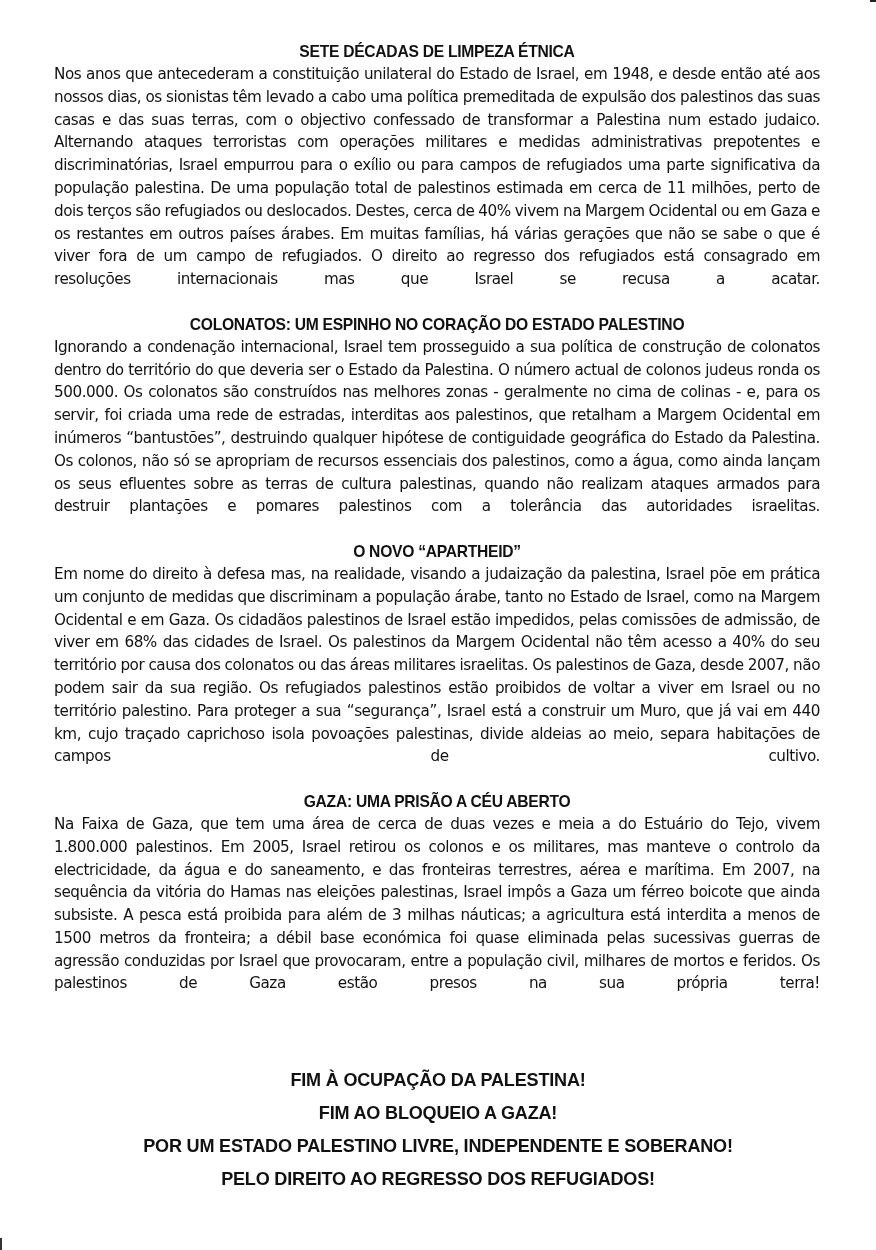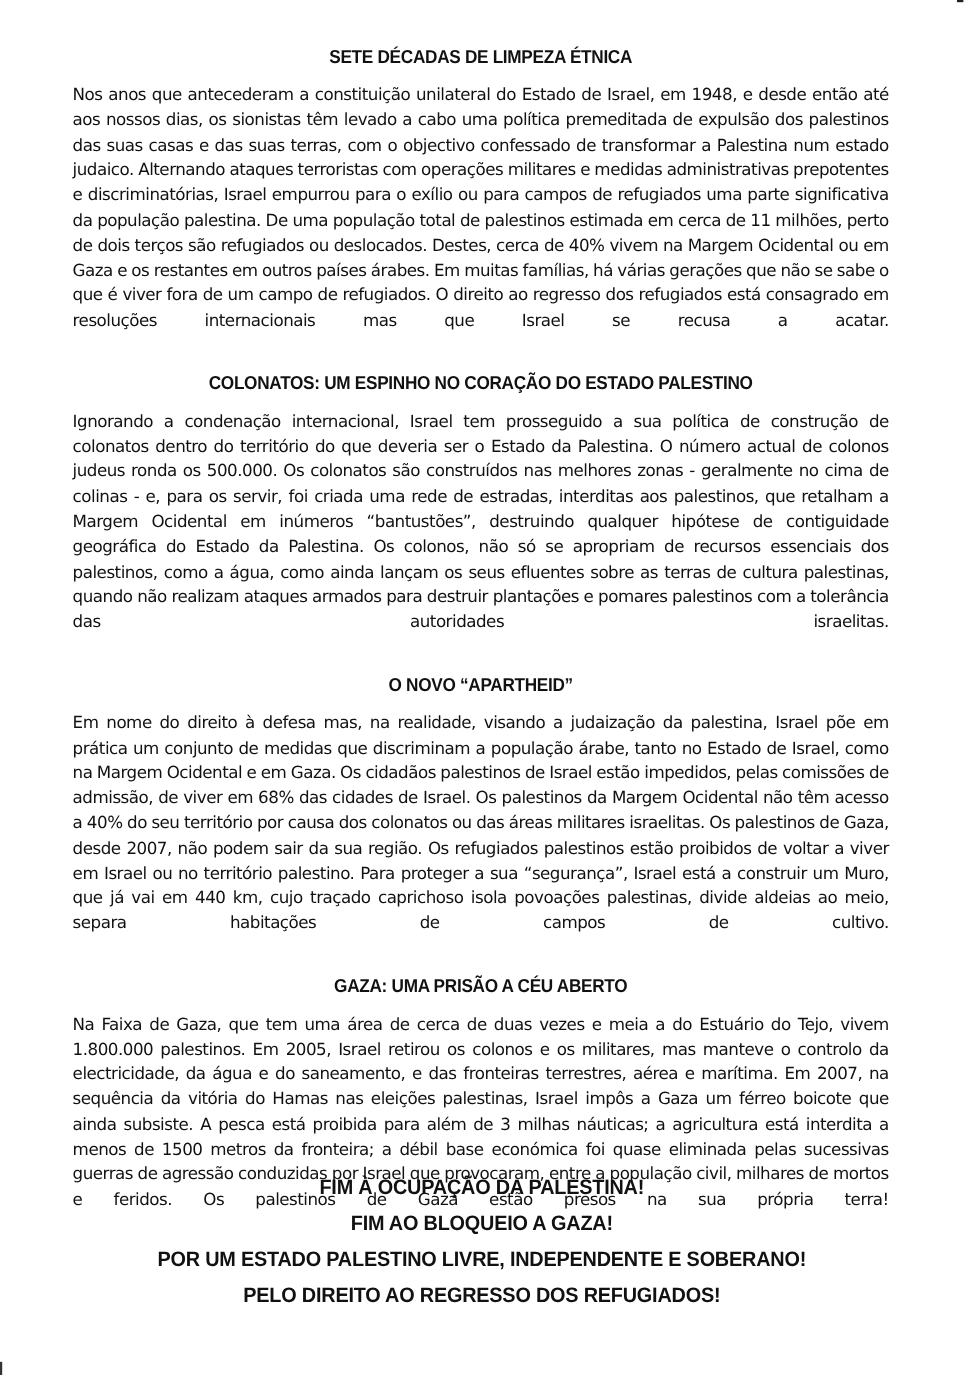--- a/index.html
+++ b/index.html
@@ -5,21 +5,21 @@
   html, body { margin:0; padding:0; background:#ffffff; }
   body { width:876px; height:1250px; position:relative; overflow:hidden; color:#111; }
   .page { position:absolute; left:54px; top:41px; width:766px; }
   .heading {
     font-family:"Liberation Sans", sans-serif; font-weight:bold; font-size:17px;
     text-align:center; line-height:22px; letter-spacing:-0.3px; margin:0;
     transform:scaleX(0.92); transform-origin:center;
   }
   .para {
     font-family:"DejaVu Sans", sans-serif; font-size:15.2px; line-height:22.8px;
-    text-align:justify; margin:12px; letter-spacing:-0.45px; word-spacing:-0.5px;
+    text-align:justify; margin:0; letter-spacing:-0.45px; word-spacing:-0.5px;
   }
   .para::after { content:""; display:inline-block; width:100%; }
   .slogans { position:absolute; left:0; top:1063px; width:876px; }
   .slogan {
     font-family:"Liberation Sans", sans-serif; font-weight:bold; font-size:19px;
     text-align:center; line-height:33px; margin:0; letter-spacing:-0.2px;
     transform:scaleX(0.95); transform-origin:center;
   }
   .mark-top { position:absolute; right:0; top:0; width:6px; height:2px; background:#222; }
   .mark-bottom { position:absolute; left:0; top:1238px; width:2px; height:12px; background:#333; }

